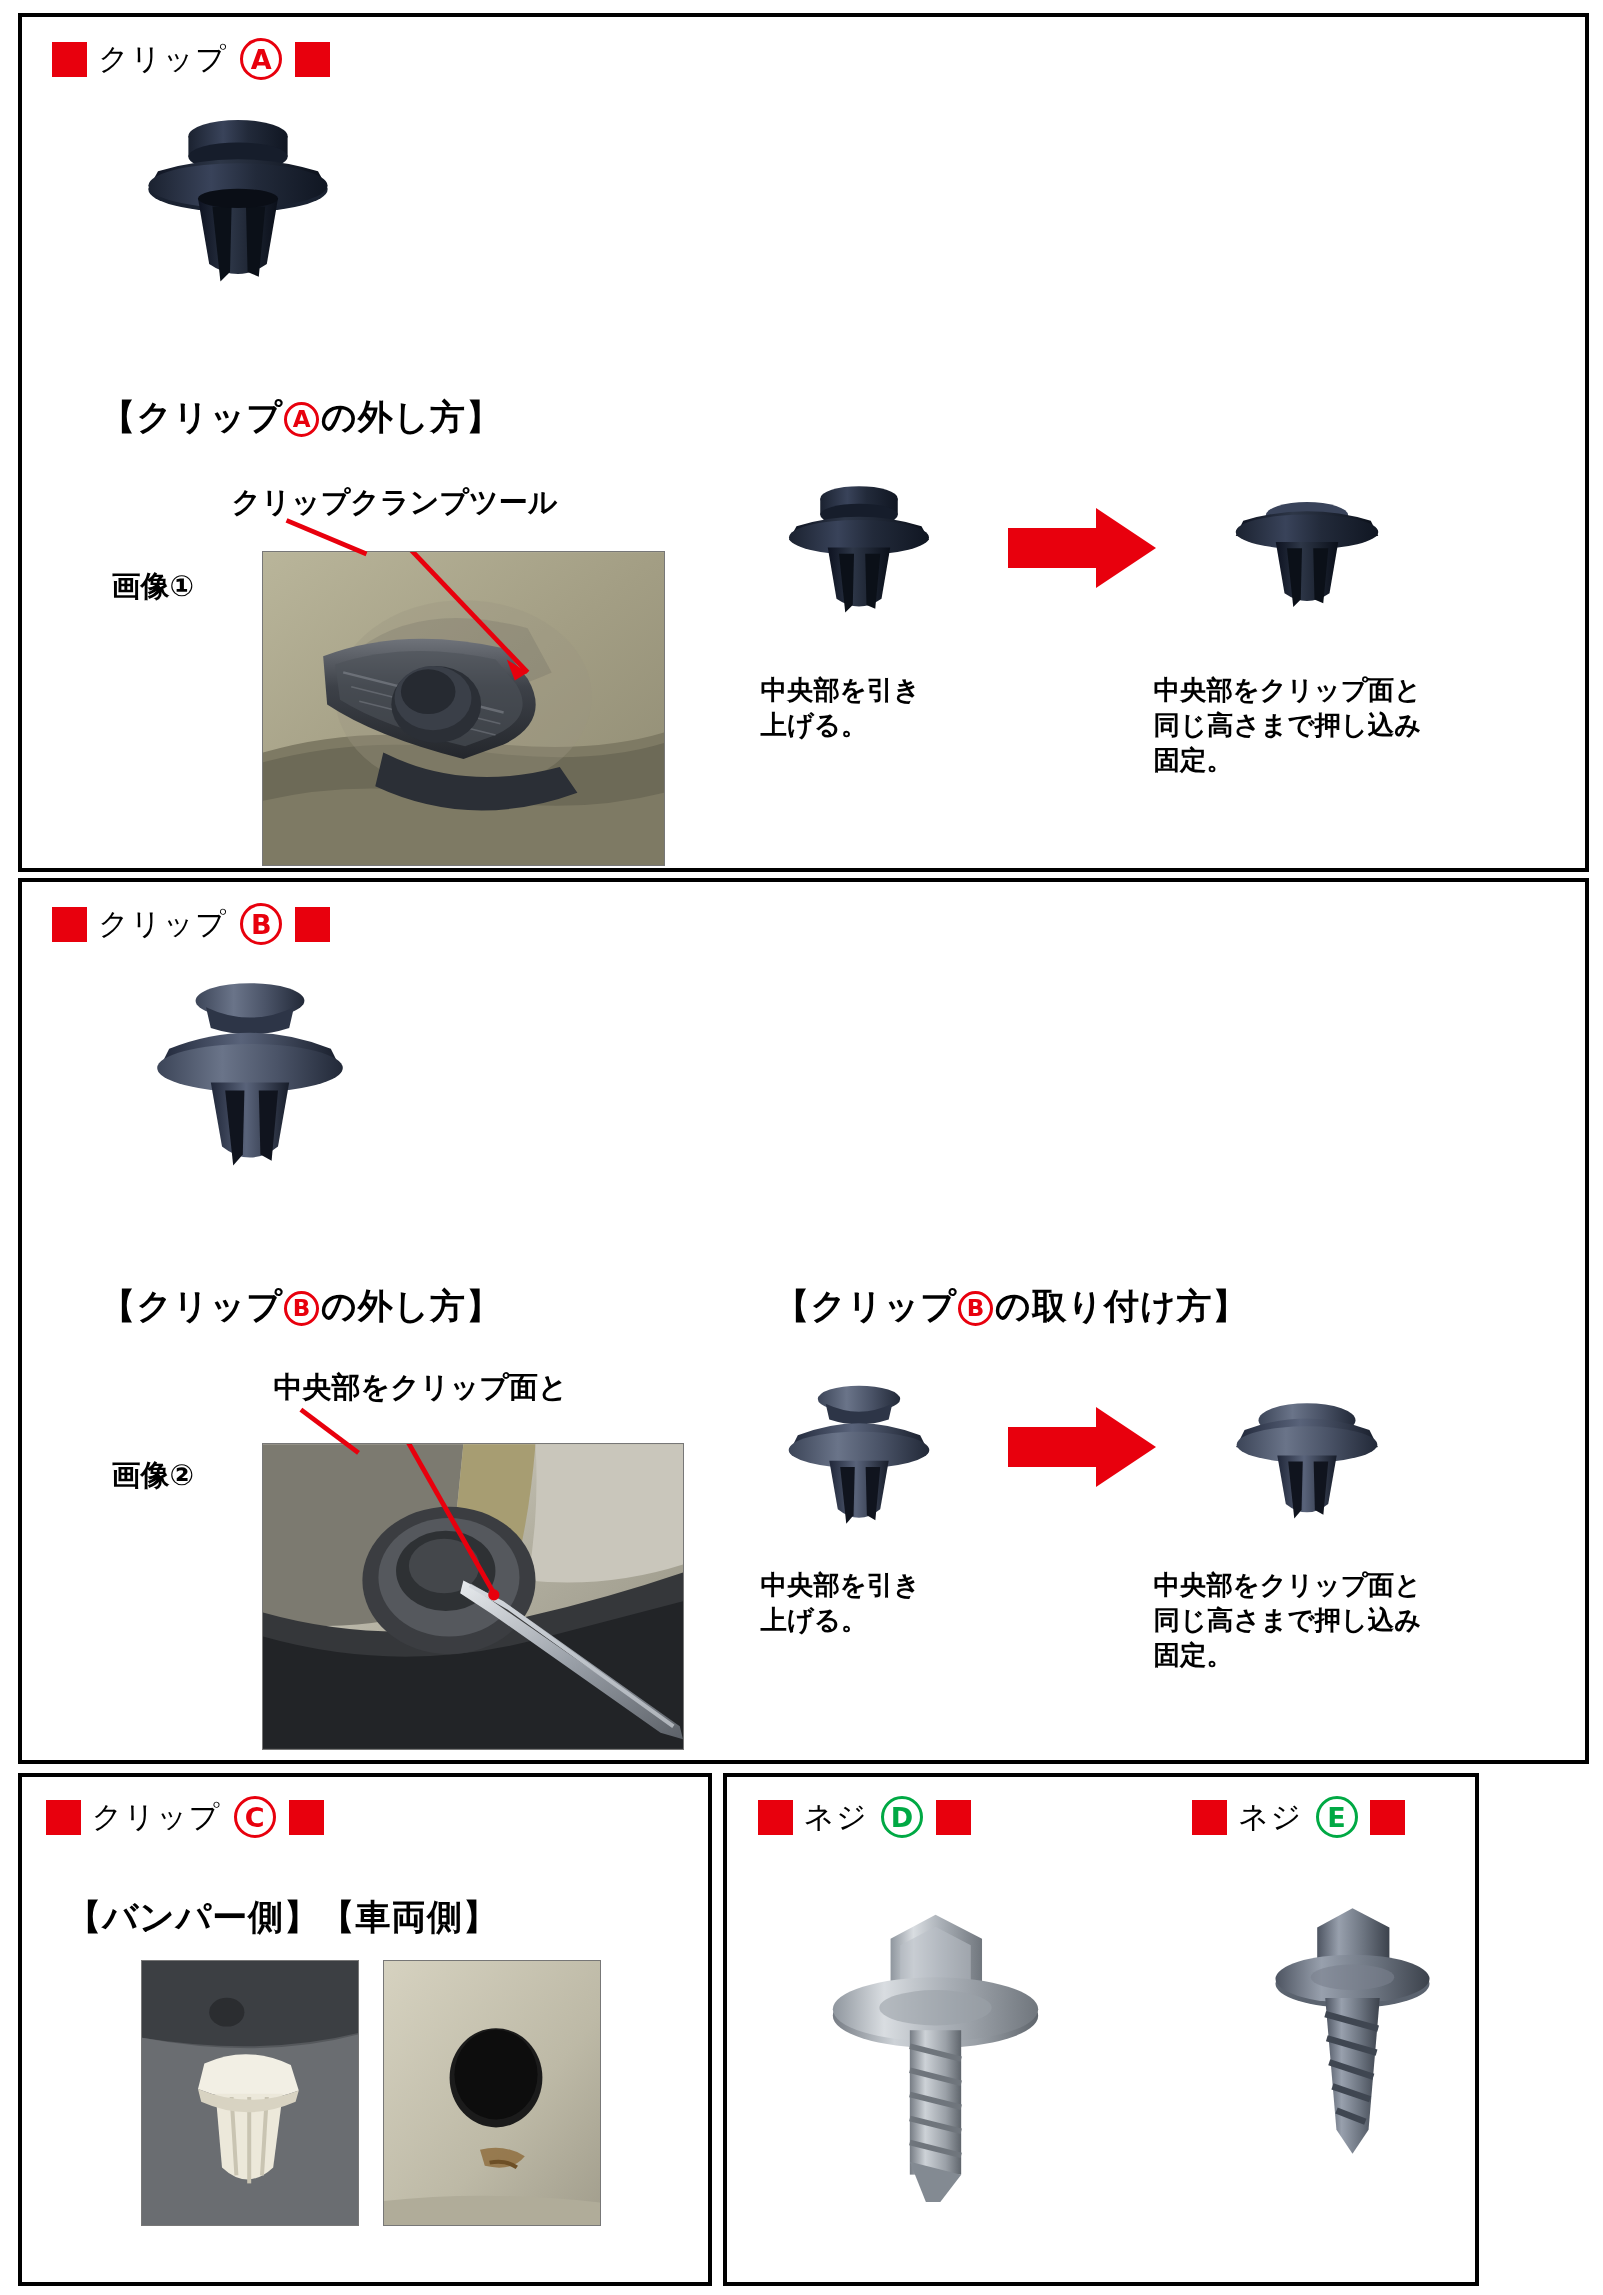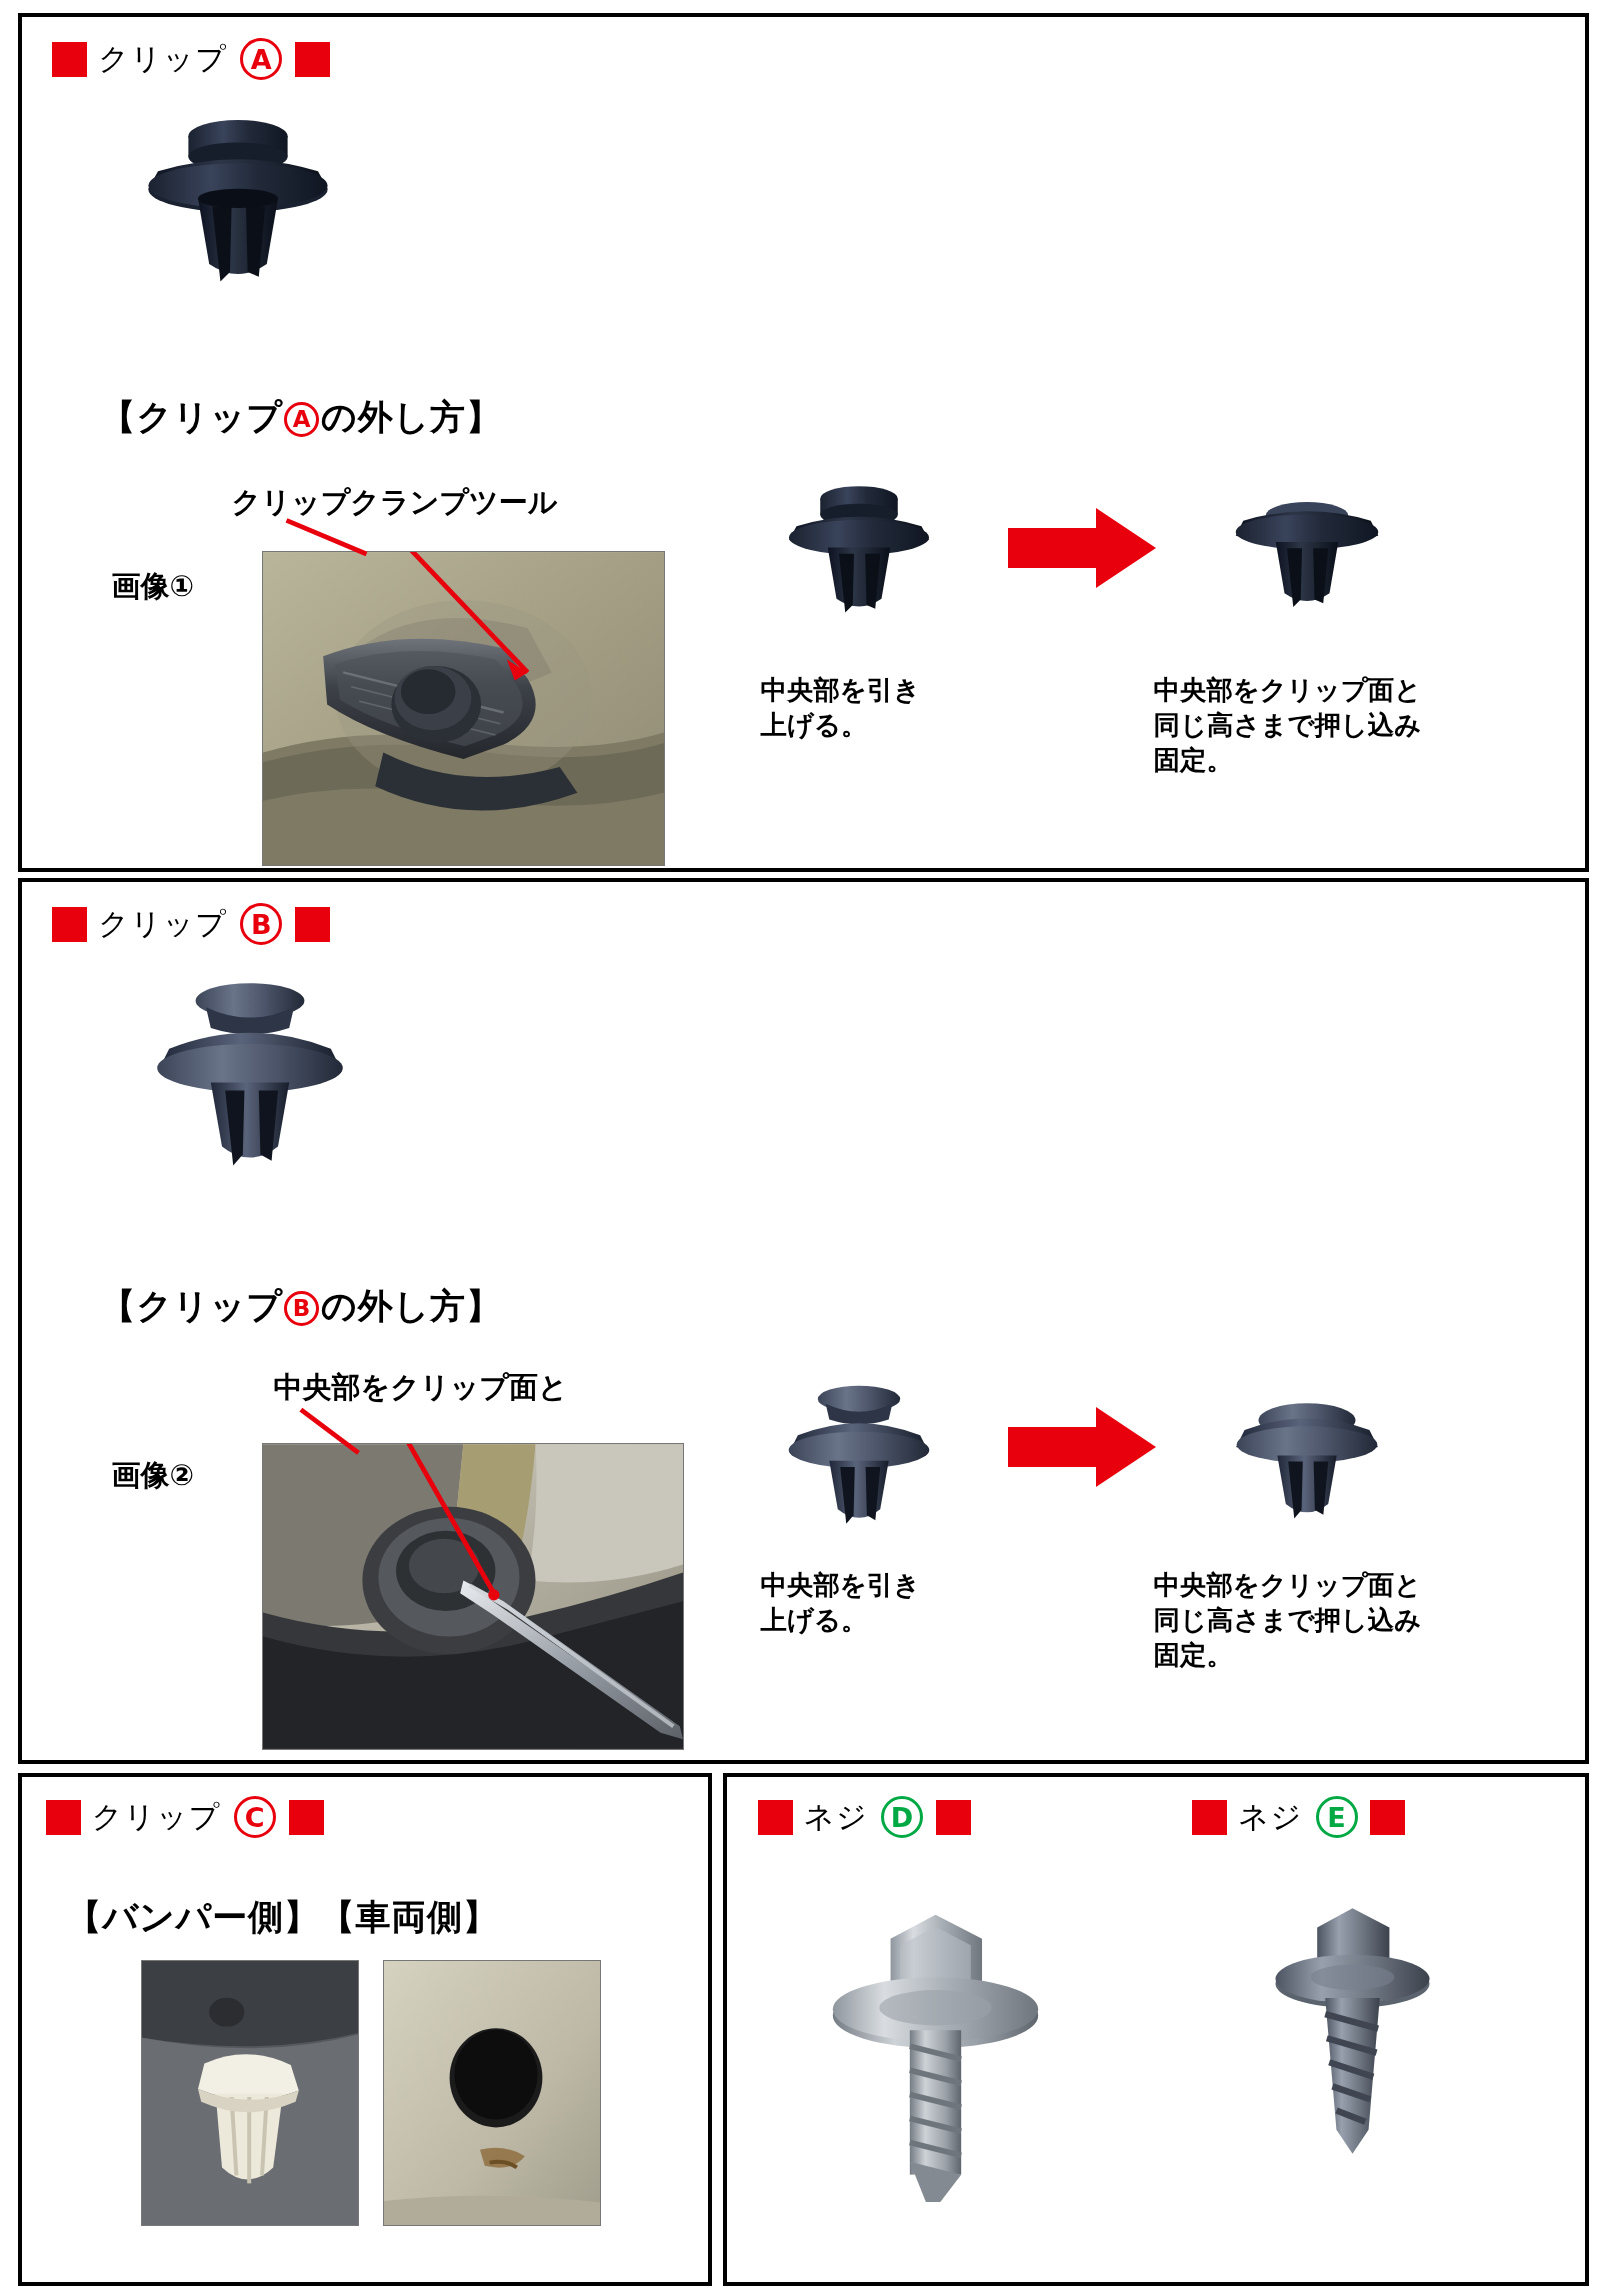--- a/index.html
+++ b/index.html
@@ -9,21 +9,21 @@
     color:#000;
     -webkit-font-smoothing:antialiased;
   }
   .page{position:relative;width:1603px;height:2295px;box-sizing:border-box;}
 
   
   .panel{position:absolute;border:4px solid #000;box-sizing:border-box;background:#fff;}
   #panel-a{left:17.6px;  top:13px;   width:1571px; height:859px;}
   #panel-b{left:17.6px;  top:878px; width:1571px; height:886px;}
   #panel-c{left:17.6px;  top:1773px; width:694px;  height:513px;}
-  #panel-de{left=0;left:723px;top:1773px; width:866px; height:513px;}
+  #panel-de{left=0;left:723px;top:1773px; width:756px; height:513px;}
 
   
   .heading{position:absolute;display:flex;align-items:center;gap:11.2px;}
   .sq{width:35px;height:35px;background:#e8000d;display:inline-block;}
   .htxt{font-size:30px;font-weight:400;letter-spacing:1.6px;line-height:1;}
   .circ{
     display:inline-flex;align-items:center;justify-content:center;
     width:42px;height:42px;border-radius:50%;
     border:3.2px solid #e8000d;color:#e8000d;
     font-size:27px;font-weight:700;line-height:1;margin:0 1.6px;
@@ -220,20 +220,23 @@
         <ellipse cx="165" cy="120" rx="116" ry="30" fill="url(#gblue)"></ellipse>
         <path d="M116 138 L214 138 L200 218 Q165 246 130 218 Z" fill="url(#gblue2)"></path>
         <path d="M134 148 L158 148 L156 228 L144 242 Z" fill="#10141e"></path>
         <path d="M176 148 L200 148 L192 236 L178 228 Z" fill="#10141e"></path>
       </svg>
     </div>
 
     <div class="sub" style="left:79px;top:401px;">
       <span>【クリップ</span><span class="circ">B</span><span>の外し方】</span>
     </div>
+    <div class="sub" style="left:753px;top:401px;">
+      <span>【クリップ</span><span class="circ">B</span><span>の取り付け方】</span>
+    </div>
 
     <div class="lbl" style="left:252px;top:486px;">中央部をクリップ面と</div>
     <div class="lbl" style="left:90px;top:574px;">画像②</div>
 
     <div class="photo bordered" style="left:240px;top:561px;width:420px;height:305px;">
       <svg width="420" height="305" viewBox="0 0 524 380">
         <defs>
           <linearGradient id="pbg2" x1="0" y1="0" x2="1" y2="1">
             <stop offset="0" stop-color="#d9d6cc"></stop>
             <stop offset="0.45" stop-color="#b5b2a3"></stop>

